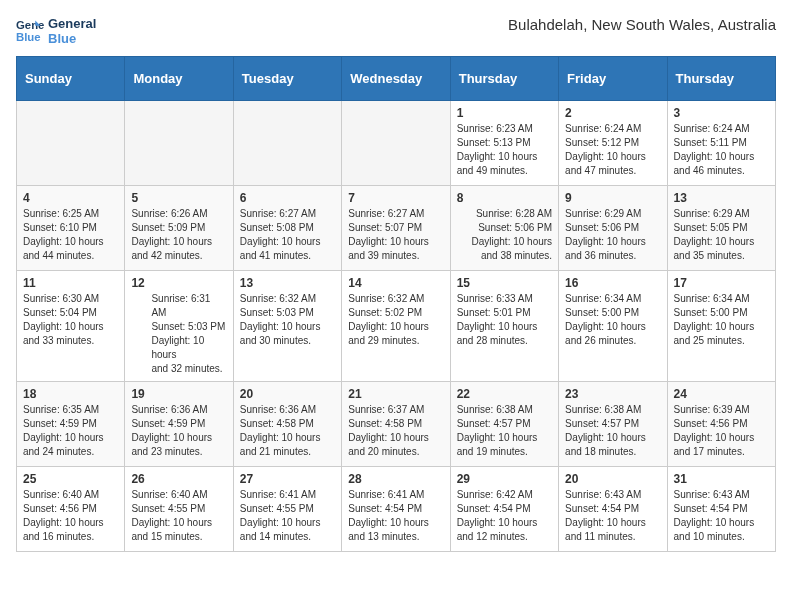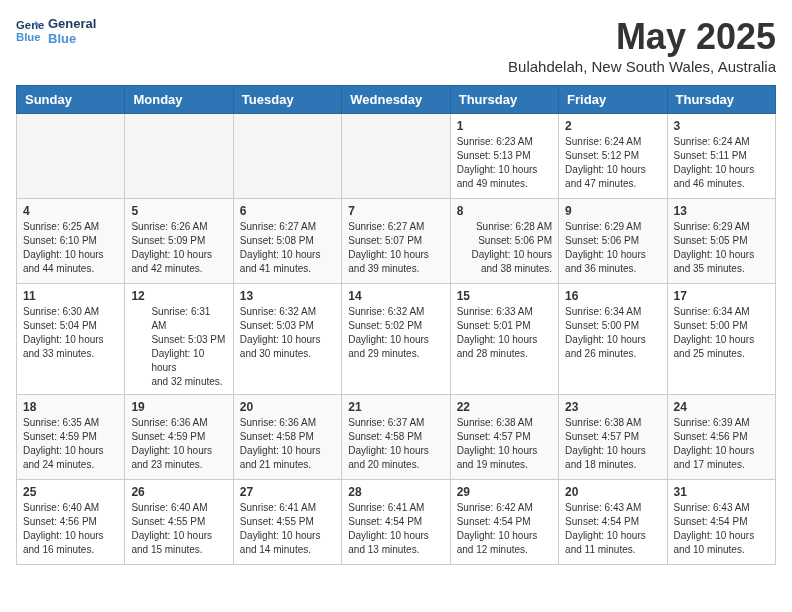--- a/index.html
+++ b/index.html
@@ -41,21 +41,21 @@
     .calendar {
       width: 100%;
       border-collapse: collapse;
       border: 1px solid #ccc;
     }
     .calendar th {
       background-color: #2e75b6;
       color: #fff;
       font-size: 13px;
       font-weight: bold;
-      padding: 6px 8px;
+      padding: 14px 8px;
       text-align: left;
       border: 1px solid #2565a0;
     }
     .calendar td {
       width: 14.28%;
       vertical-align: top;
       padding: 5px 6px;
       border: 1px solid #ccc;
       font-size: 10.5px;
       color: #333;
@@ -89,21 +89,20 @@
       <text y="14" font-size="13" font-weight="bold" fill="#1a3a5c">General</text>
       <text y="27" font-size="13" font-weight="bold" fill="#4a90d9">Blue</text>
       <polygon points="22,4 28,10 22,10" fill="#4a90d9"></polygon>
     </svg>
     <div>
       <div style="font-size:13px; font-weight:bold; color:#1a3a5c;">General</div>
       <div style="font-size:13px; font-weight:bold; color:#4a90d9;">Blue</div>
     </div>
   </div>
   <div class="title-block">
-    <div class="month-title">May 2025</div>
     <div class="subtitle">Bulahdelah, New South Wales, Australia</div>
   </div>
 </div>
 
 <table class="calendar">
   <thead>
     <tr>
     <th>Sunday</th>
         <th>Monday</th>
         <th>Tuesday</th>

